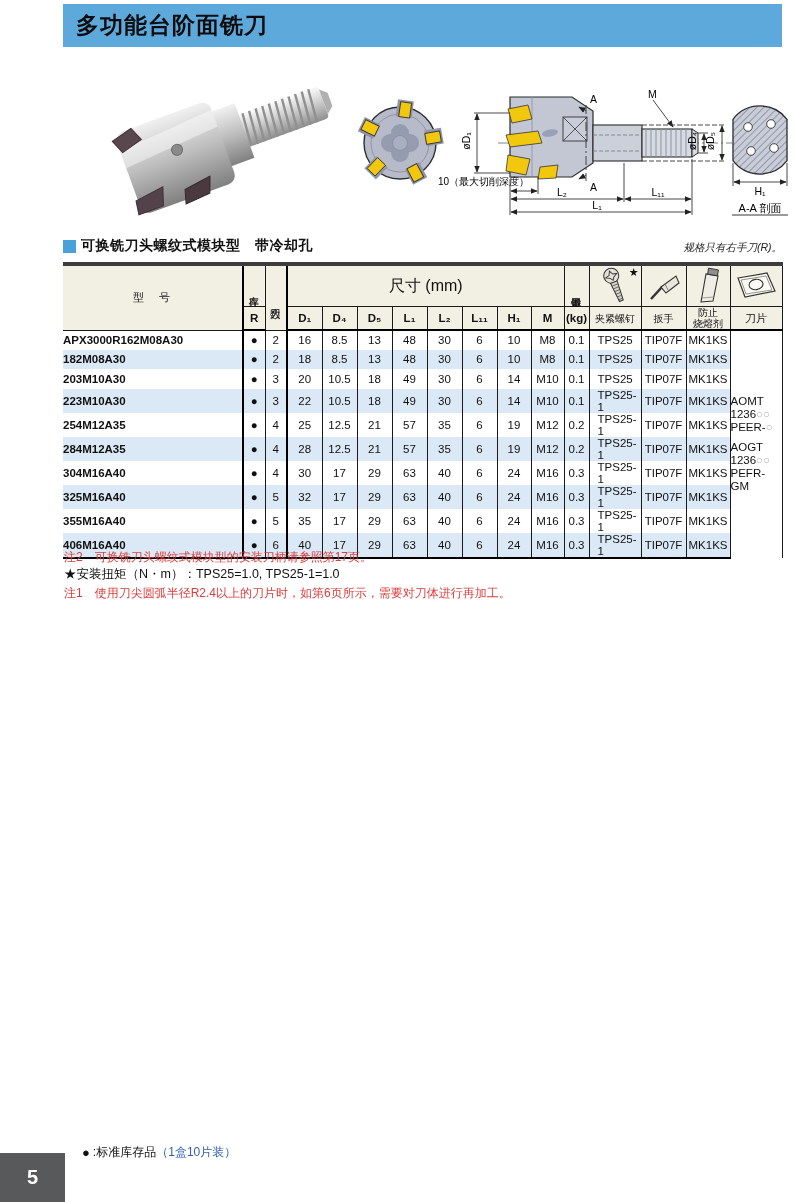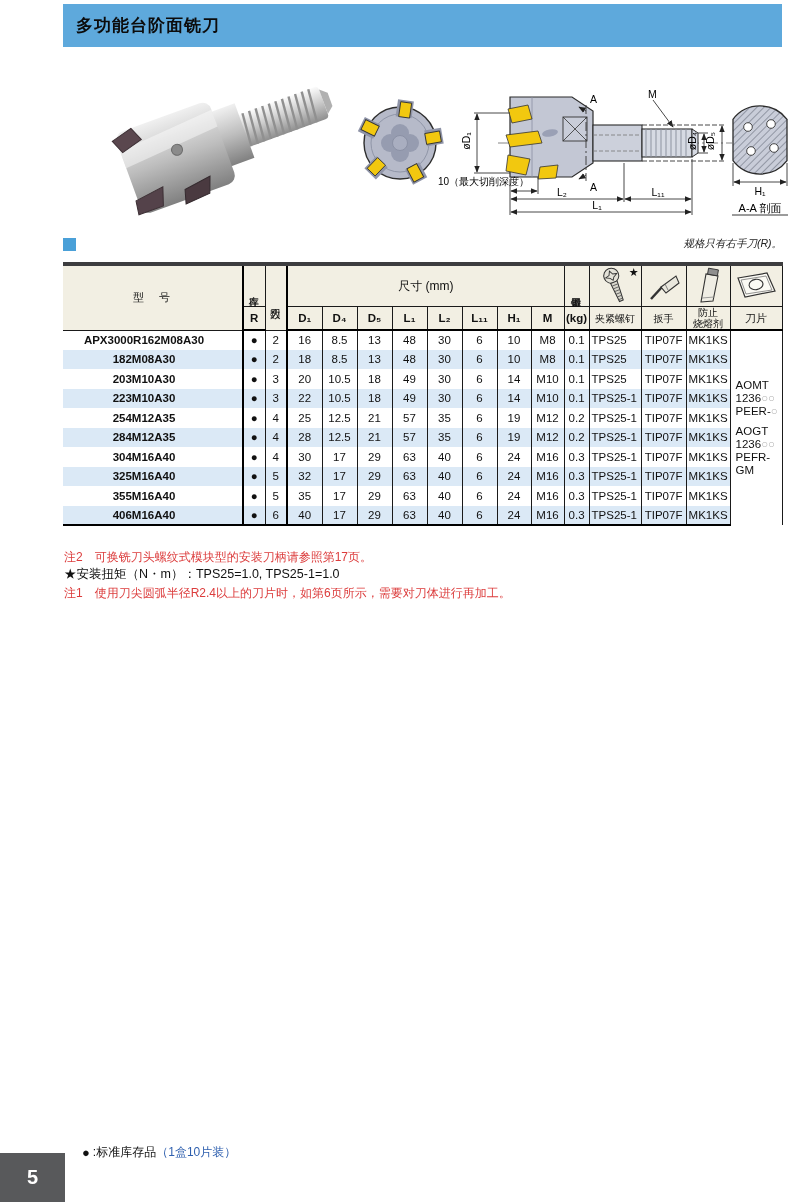--- a/index.html
+++ b/index.html
@@ -1,21 +1,21 @@
 <!DOCTYPE html>
 <html><head>
 <meta charset="utf-8">
 <style>
   html,body{margin:0;padding:0;}
   body{width:795px;height:1202px;position:relative;background:#fff;
        font-family:"Liberation Sans",sans-serif;overflow:hidden;color:#111;}
   
   .banner{position:absolute;left:63px;top:4px;width:719px;height:43px;background:#5ea9dc;
           display:flex;align-items:center;box-sizing:border-box;padding-left:13px;}
-  .banner-title{font-size:17px;font-weight:bold;color:#0c0c0c;letter-spacing:1px;}
+  .banner-title{font-size:23px;font-weight:bold;color:#0c0c0c;letter-spacing:1px;}
   
   .fig{position:absolute;}
   
   .section-head{position:absolute;left:63px;top:237px;width:719px;display:flex;align-items:flex-end;}
   .bullet{width:13px;height:13px;background:#4aa0d8;margin-right:5px;align-self:center;}
   .section-title{font-size:14px;font-weight:bold;letter-spacing:.5px;}
   .spec-note{margin-left:auto;font-size:10.5px;color:#222;font-style:italic;}
   
   table.spec{position:absolute;left:63px;top:262px;width:719px;border-collapse:collapse;
              table-layout:fixed;border-top:4px solid #3d3d3f;font-size:11.5px;}
@@ -29,25 +29,25 @@
   .spec tbody tr{height:19.5px;}
   .spec tbody td{border-top:none;border-bottom:none;font-size:11.5px;}
   .spec tbody tr:nth-child(even) td{background:#dbe9f6;}
   .spec tbody tr:last-child td{border-bottom:2.5px solid #000;}
   .no-l{border-left:none !important;}
   .bl-thick{border-left:2.5px solid #000 !important;}
   .vert{writing-mode:vertical-rl;text-orientation:upright;font-size:10.5px;letter-spacing:1px;display:inline-block;}
   .h-model{font-size:11px;letter-spacing:2px;}
   .h-kg{font-size:10.5px;font-weight:bold;}
   .h-sub2{font-size:10px !important;line-height:11px;font-weight:normal !important;}
-  td.model{text-align:center;padding-right:17px;font-weight:bold;font-size:12px;}
+  td.model{text-align:left;padding-right:17px;font-weight:bold;font-size:12px;}
   td.stock{font-size:11px;}
-  td.screwv{font-size:10.5px;text-align:left;padding-left:2px;}
+  td.screwv{font-size:10.5px;text-align:left;padding-left:8px;}
   td.small{font-size:10.5px;}
-  td.insert-cell{background:#fff !important;text-align:left;padding-left:5px;
+  td.insert-cell{background:#fff !important;text-align:left;
                  font-size:11px;line-height:13px;border-bottom:2.5px solid #000;}
   .ins-block{margin:7px 0;}
   .circ{color:#b3b3b3;}
   .star{position:absolute;top:1px;right:2px;font-size:11px;line-height:11px;}
   
   .note{position:absolute;left:64px;font-size:12px;color:#dc3c3c;white-space:nowrap;}
   .torque{position:absolute;left:64px;font-size:12.5px;color:#111;white-space:nowrap;}
   
   .legend{position:absolute;left:82px;top:1144px;font-size:12px;display:flex;align-items:center;}
   .legend .dot{font-size:13px;margin-right:3px;}
@@ -240,20 +240,21 @@
       <line x1="302" y1="97" x2="354" y2="97" marker-start="url(#ar)" marker-end="url(#ar)"></line>
     </g>
   </g>
   <text x="328" y="110" font-size="10.5" text-anchor="middle">H₁</text>
   <text x="328" y="127" font-size="11" text-anchor="middle">A-A 剖面</text>
   <line x1="300" y1="130" x2="356" y2="130" stroke="#222" stroke-width="0.9"></line>
 </svg>
 
 <div class="section-head">
   <span class="bullet"></span>
+  <span class="section-title">可换铣刀头螺纹式模块型　带冷却孔</span>
   <span class="spec-note">规格只有右手刀(R)。</span>
 </div>
 
 <table class="spec">
   <colgroup>
     <col style="width:180px">
       <col style="width:22px">
       <col style="width:22px">
     <col style="width:35px">
       <col style="width:35px">
@@ -267,21 +268,21 @@
       <col style="width:52px">
       <col style="width:45px">
       <col style="width:44px">
       <col style="width:52px">
   </colgroup>
   <thead>
     <tr class="hr1">
       <th rowspan="2" class="no-l h-model">型　号</th>
       <th class="bl-thick"><span class="vert">库存</span></th>
       <th rowspan="2"><span class="vert">刃数</span></th>
-      <th colspan="8" class="bl-thick" style="font-size:12px;">尺寸 (mm)</th>
+      <th colspan="8" class="bl-thick" style="font-size:16px;">尺寸 (mm)</th>
       <th><span class="vert" style="letter-spacing:0;">铣刀重量</span></th>
       <th>
         <span class="star">★</span>
         <svg width="30" height="38" viewBox="0 0 30 38">
           <g transform="rotate(-22 15 19)">
             <circle cx="15" cy="9" r="7.5" fill="#e4e2d8" stroke="#333" stroke-width="1"></circle>
             <path d="M15,4 L17,8 L21,9 L17,11 L15,14 L13,11 L9,9 L13,8 Z" fill="none" stroke="#333" stroke-width="0.9"></path>
             <polygon points="11.5,16 18.5,16 17,36 13,36" fill="#d8d6cc" stroke="#333" stroke-width="1"></polygon>
             <g stroke="#555" stroke-width="0.8">
               <line x1="12" y1="19" x2="18" y2="19"></line>

